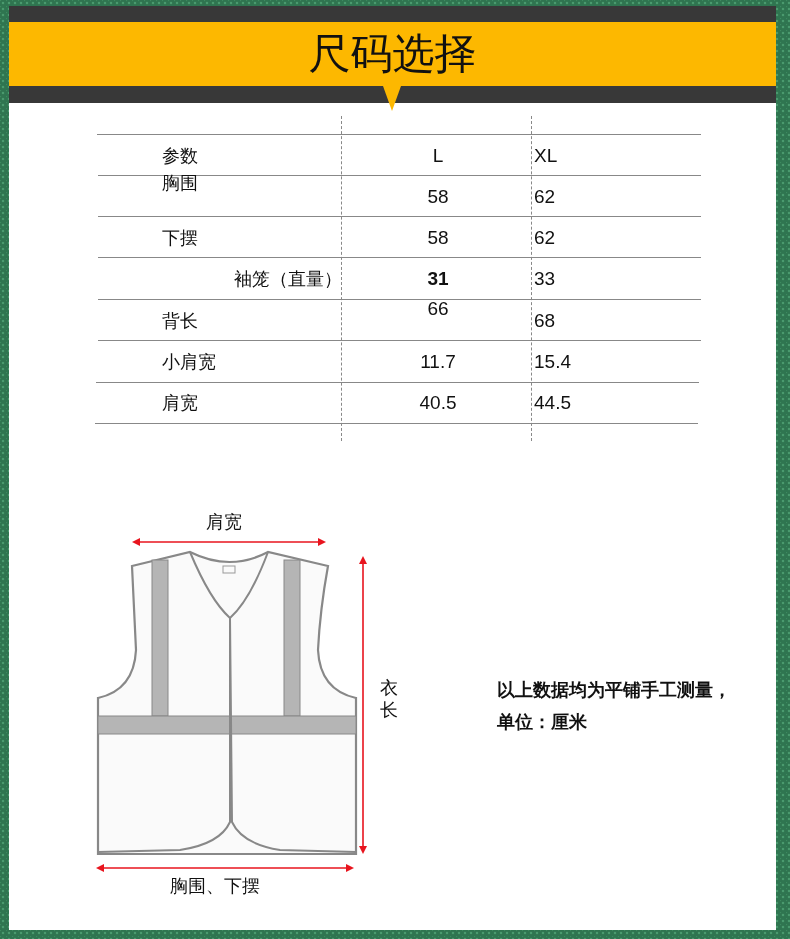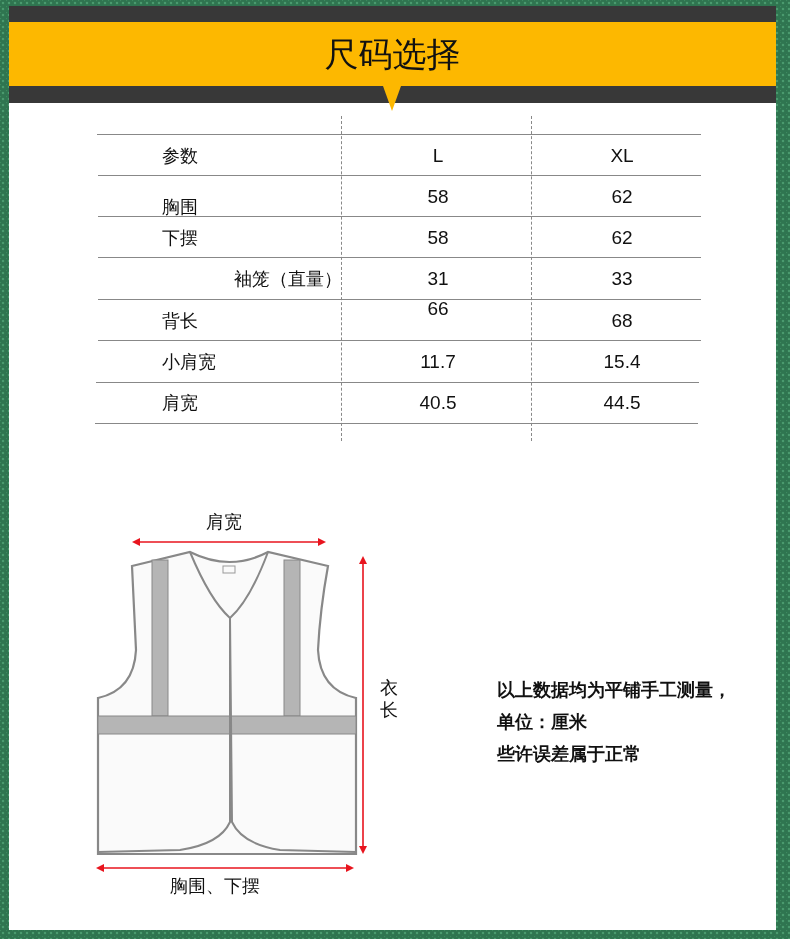--- a/index.html
+++ b/index.html
@@ -20,35 +20,35 @@
   .band-top { position: absolute; left: 0; top: 0; width: 767px; height: 16px; background: #383838; }
   .band-yellow { position: absolute; left: 0; top: 16px; width: 767px; height: 64px; background: #fdb800; }
   .band-bottom { position: absolute; left: 0; top: 80px; width: 767px; height: 17px; background: #383838; }
   .pointer {
     position: absolute; left: 374px; top: 80px; width: 0; height: 0;
     border-left: 9px solid transparent; border-right: 9px solid transparent;
     border-top: 25px solid #fdb800;
   }
   .title {
     position: absolute; left: 0; top: 16px; width: 767px; height: 64px;
-    line-height: 64px; text-align: center; font-size: 34px; color: #111;
+    line-height: 64px; text-align: center; font-size: 42px; color: #111;
     font-family: "DejaVu Sans", sans-serif;
   }
   
   .table { position: absolute; left: 0; top: 0; width: 767px; height: 460px; }
   .vline {
     position: absolute; width: 0; border-left: 1px dashed #888;
   }
   .hline { position: absolute; height: 0; border-top: 1.5px solid #888; }
   .cell {
     position: absolute; font-size: 19px; color: #111; line-height: 40px; height: 52px;
   }
   .cell.c0 { left: 153px; width: 180px; text-align: left; font-family: "DejaVu Sans", sans-serif; font-size: 18px; }
   .cell.c1 { left: 333px; width: 192px; text-align: center; }
-  .cell.c2 { left: 525px; width: 176px; text-align: center; }
+  .cell.c2 { left: 525px; width: 176px; }
   
   .diagram { position: absolute; left: 80px; top: 500px; width: 330px; height: 420px; }
   .dlabel { position: absolute; font-size: 18px; font-family: "DejaVu Sans", sans-serif; color: #111; }
   .notes { position: absolute; left: 488px; top: 668px; font-size: 18px; font-family: "DejaVu Sans", sans-serif; color: #111; line-height: 32px; font-weight: bold; }
   .notes div { white-space: nowrap; }
 </style>
 </head>
 <body>
 
 <div class="panel">
@@ -70,32 +70,32 @@
     <div class="hline" style="left:89px; width:603px; top:334px;"></div>
     <div class="hline" style="left:87px; width:603px; top:376px;"></div>
     <div class="hline" style="left:86px; width:603px; top:417px;"></div>
 
     <div>
       <div class="cell c0" style="top:130px;">参数</div>
       <div class="cell c1" style="top:130px;">L</div>
       <div class="cell c2" style="top:130px;">XL</div>
     </div>
     <div>
-      <div class="cell c0" style="top:181px;">胸围</div>
+      <div class="cell c0" style="top:157px;">胸围</div>
       <div class="cell c1" style="top:171px;">58</div>
       <div class="cell c2" style="top:171px;">62</div>
     </div>
     <div>
       <div class="cell c0" style="top:212px;">下摆</div>
       <div class="cell c1" style="top:212px;">58</div>
       <div class="cell c2" style="top:212px;">62</div>
     </div>
     <div>
       <div class="cell c0" style="top:253px;text-align:right;">袖笼（直量）</div>
-      <div class="cell c1" style="top:253px;">31</div>
+      <div class="cell c1" style="top:253px;font-weight:bold;">31</div>
       <div class="cell c2" style="top:253px;">33</div>
     </div>
     <div>
       <div class="cell c0" style="top:295px;">背长</div>
       <div class="cell c1" style="top:283px;">66</div>
       <div class="cell c2" style="top:295px;">68</div>
     </div>
     <div>
       <div class="cell c0" style="top:336px;">小肩宽</div>
       <div class="cell c1" style="top:336px;">11.7</div>
@@ -104,21 +104,20 @@
     <div>
       <div class="cell c0" style="top:377px;">肩宽</div>
       <div class="cell c1" style="top:377px;">40.5</div>
       <div class="cell c2" style="top:377px;">44.5</div>
     </div>
   </div>
 
   <div class="notes">
     <div>以上数据均为平铺手工测量，</div>
     <div>单位：厘米</div>
-    <div>些许误差属于正常</div>
   </div>
 </div>
 
 <div class="diagram">
   <div class="dlabel" style="left:126px; top:10px;">肩宽</div>
   <div class="dlabel" style="left:300px; top:176px;">衣</div>
   <div class="dlabel" style="left:300px; top:198px;">长</div>
   <div class="dlabel" style="left:90px; top:374px;text-align:center;">胸围、下摆</div>
 
   <svg width="330" height="420" viewBox="0 0 330 420">

